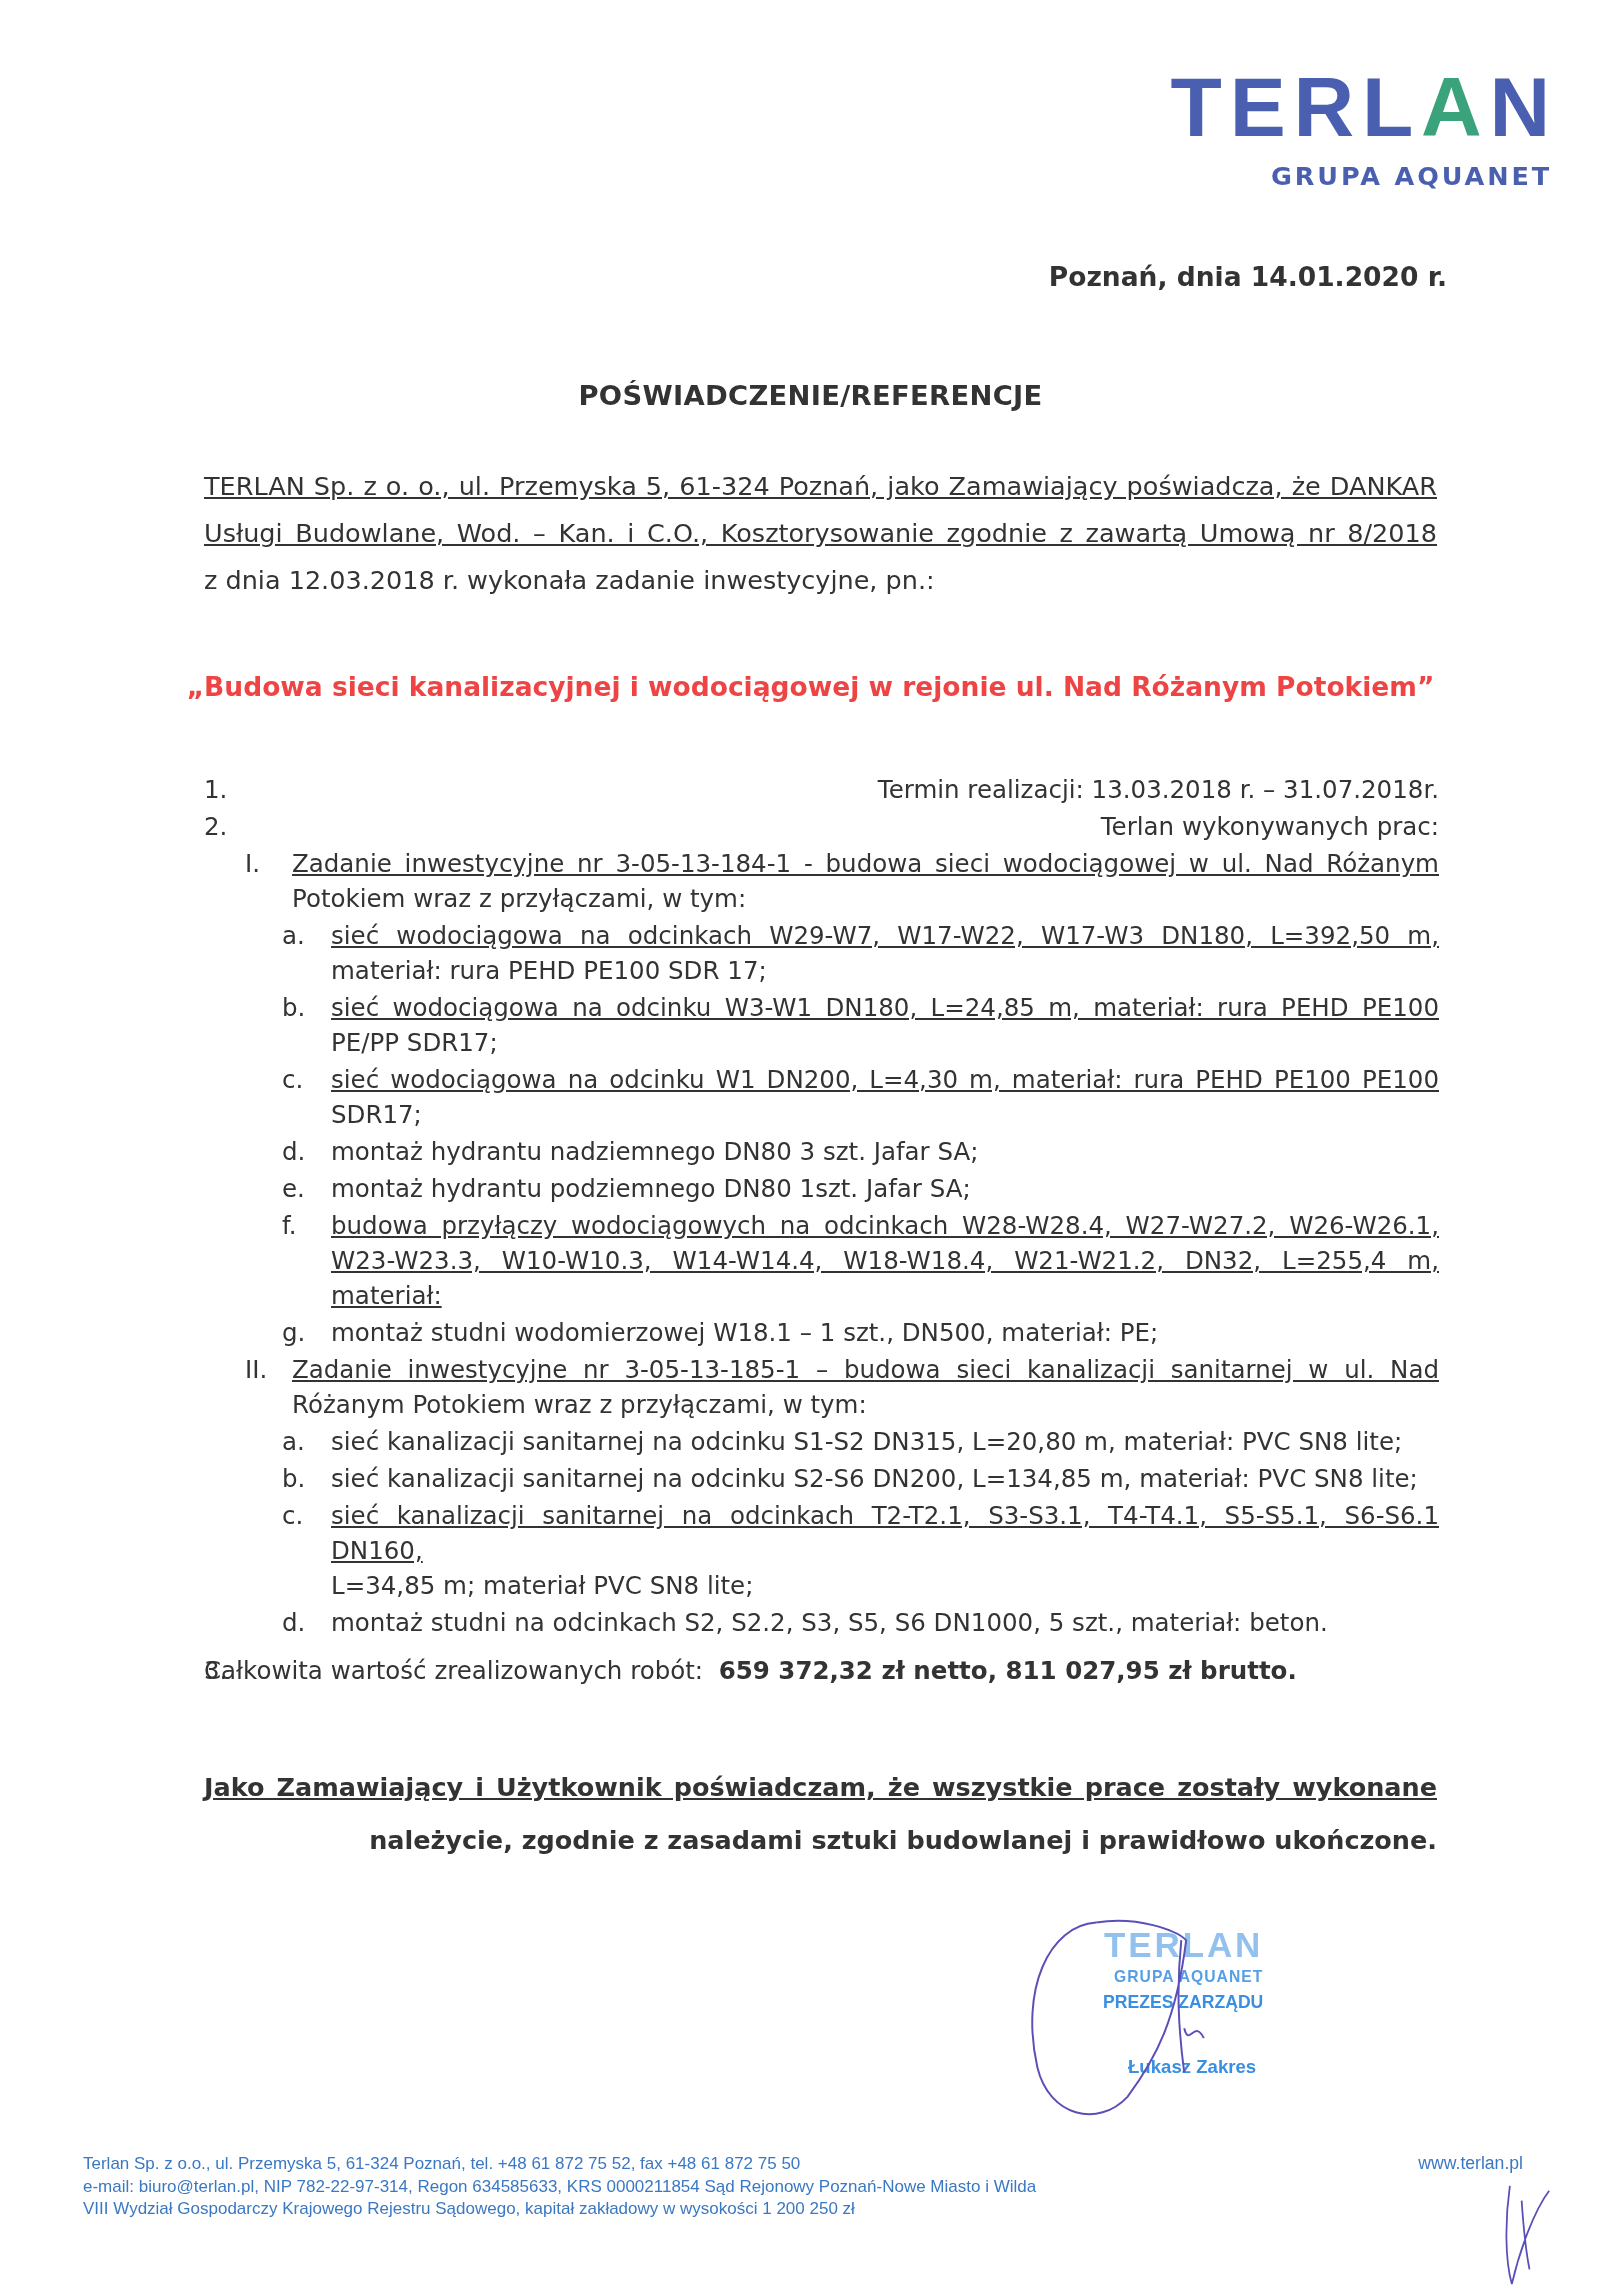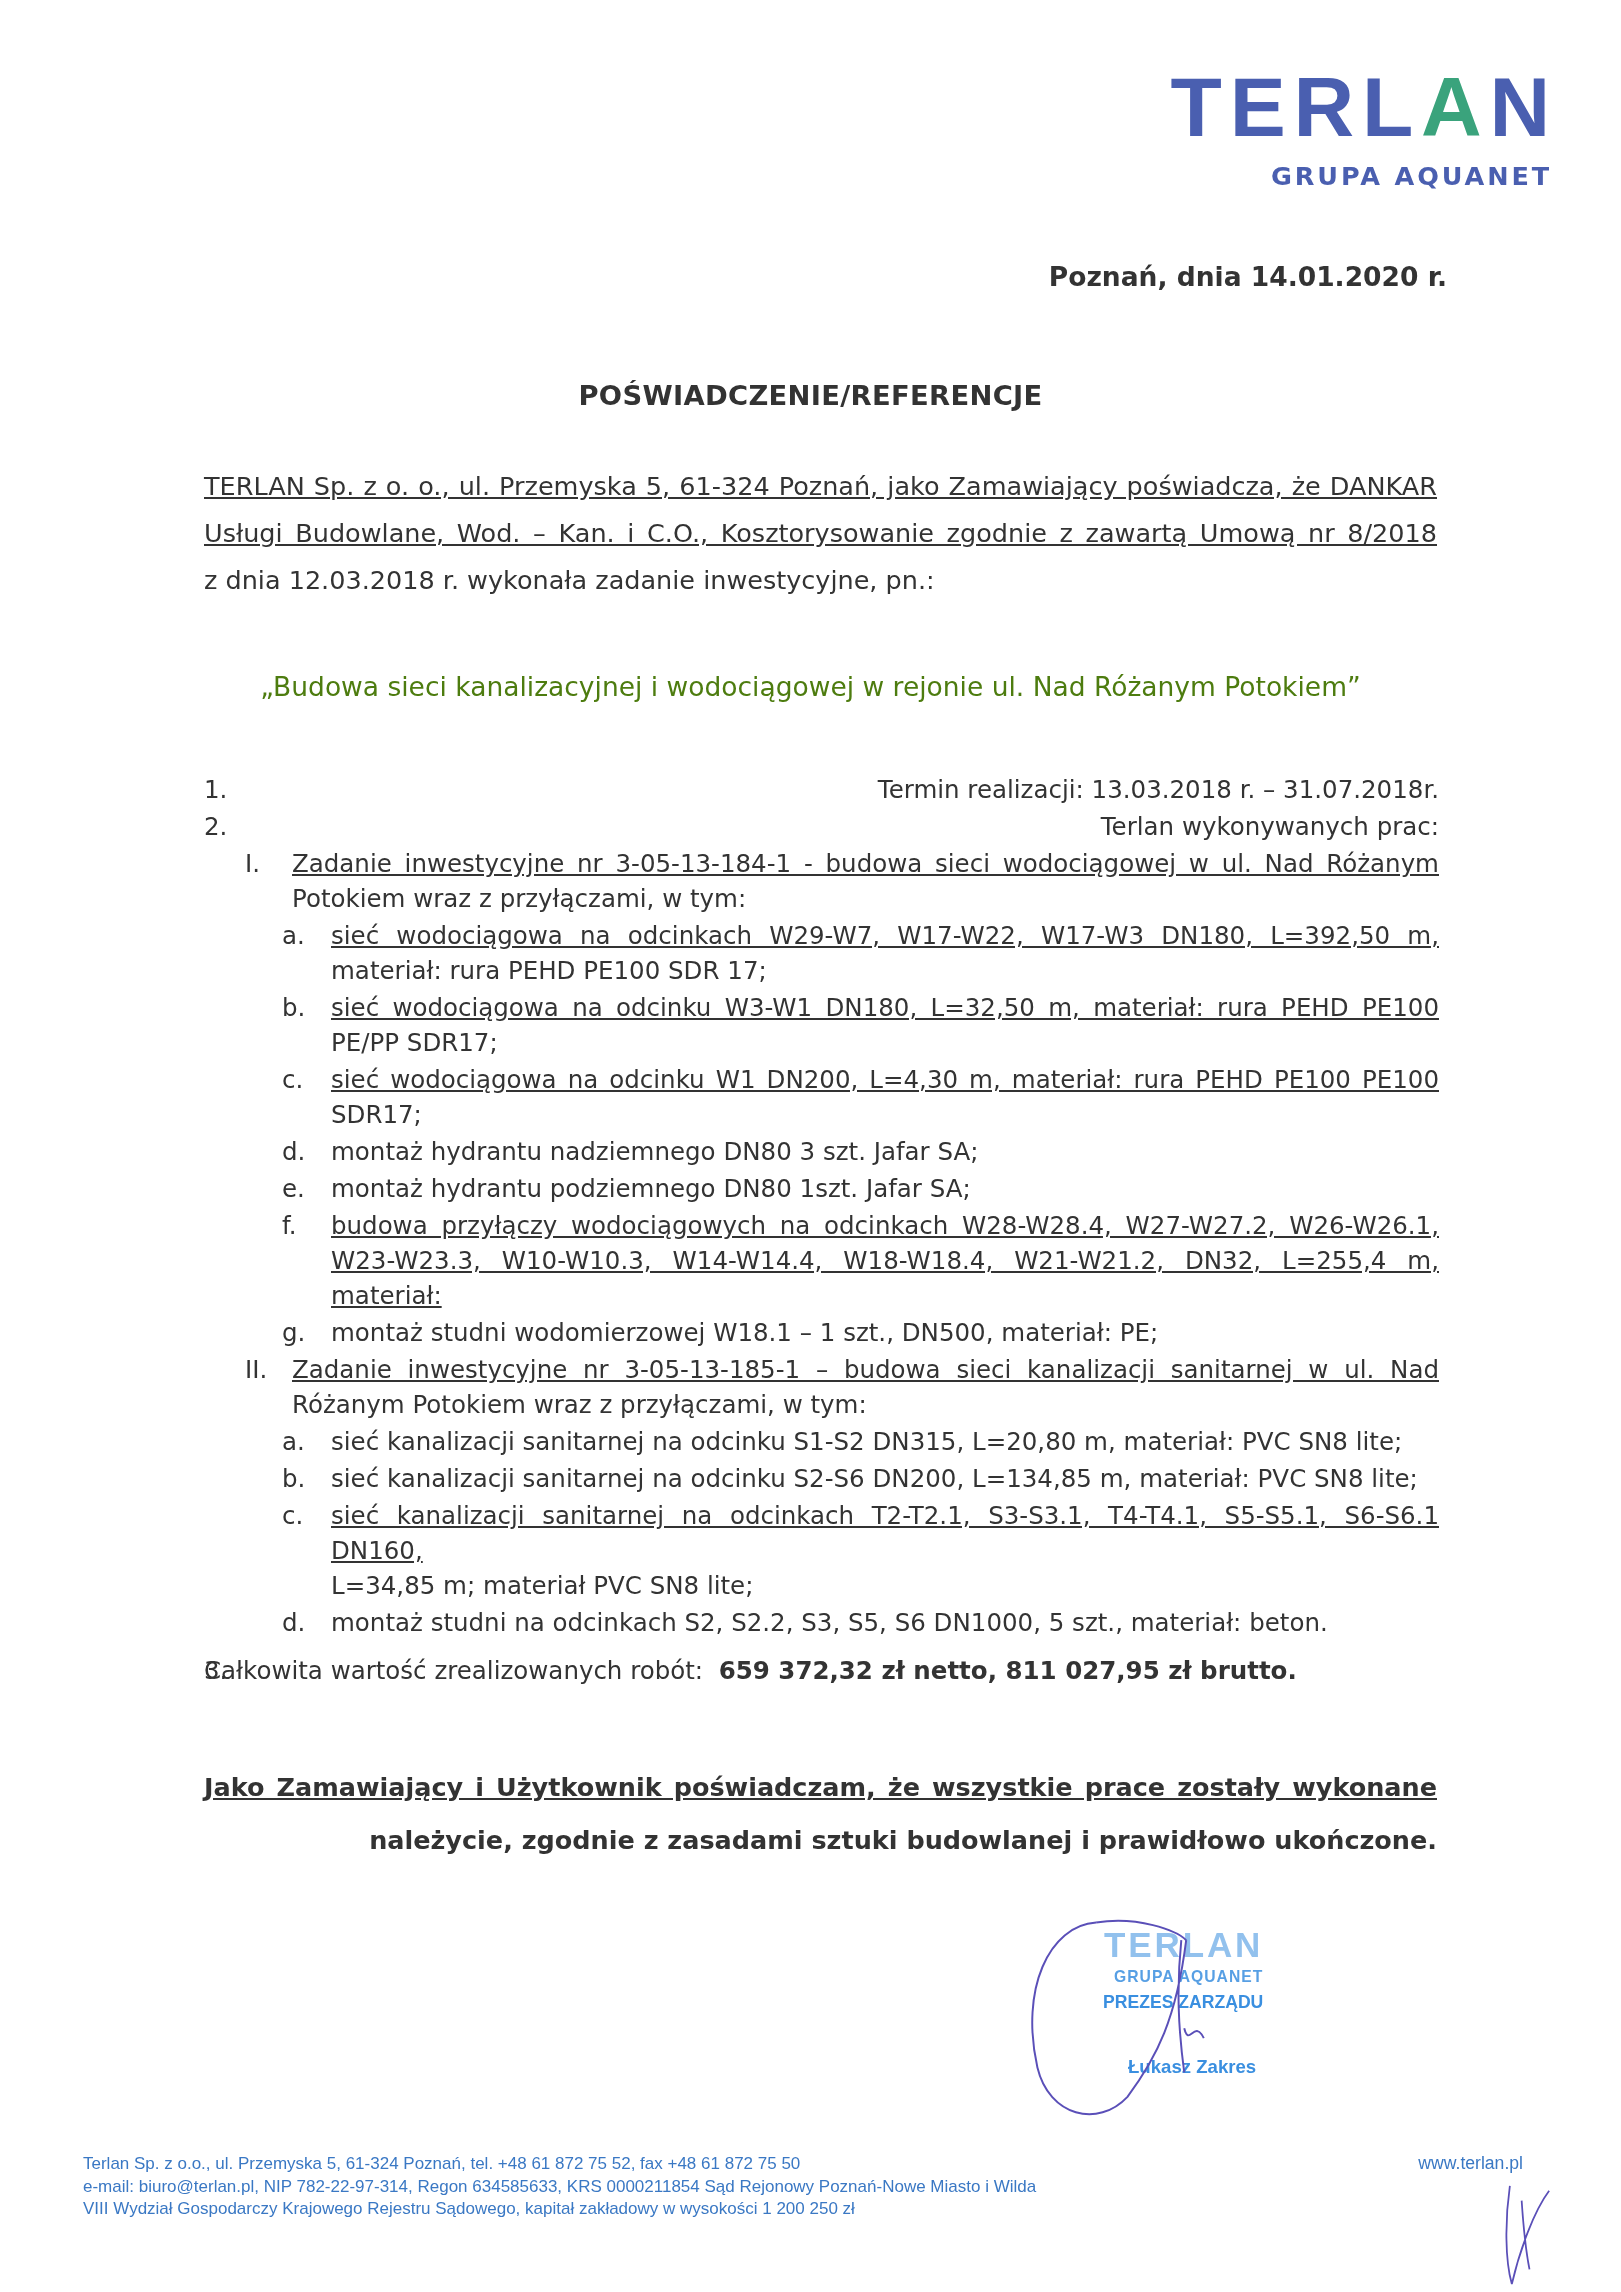--- a/index.html
+++ b/index.html
@@ -10,21 +10,21 @@
                letter-spacing:7.8px; line-height:1; color:#4a5fb0; }
   .logo-main .acc { color:#3aa37c; }
   .logo-sub { font-family:"DejaVu Sans", sans-serif; font-weight:bold; font-size:25.5px;
               letter-spacing:2.9px; color:#4a5fb0; margin-top:11.8px; margin-right:5.9px; }
   .date { position:absolute; right:174px; top:261px; font-size:26.5px; color:#333;font-weight:bold; }
   .title { position:absolute; left:0; right:0; top:380px; text-align:center;
            font-weight:bold; font-size:27.4px; letter-spacing:0.3px; color:#333; }
   .intro { position:absolute; left:204px; width:1233px; top:463px; font-size:25.5px; line-height:47px;
            text-align:justify; color:#333; }
   .intro span { display:block; }
-  .task { position:absolute; left:0; right:0; top:671px; text-align:center; font-weight:normal; font-size:26.5px; color:#4d7c0f; }
+  .task { position:absolute; left:0; right:0; top:671px; text-align:center; font-weight:bold; font-size:26.5px; color:#ef4444; }
   .list { position:absolute; left:204px; width:1235px; top:772px; font-size:24.5px; color:#333; }
   .row { position:relative; line-height:35px; margin-bottom:2px; }
   .num { position:absolute; }
   .lvl1 .num { left:0; }
   .lvl1 .txt { margin-left:51px; display:block;text-align:right; }
   .lvl2 .num { left:41px; }
   .lvl2 .txt { margin-left:88px; display:block; }
   .lvl3 .num { left:78px; }
   .lvl3 .txt { margin-left:127px; display:block; text-align:justify; }
   .line { display:block; }
@@ -92,21 +92,21 @@
       <div class="row lvl3">
         <span class="num">a.</span>
         <span class="txt">
           <span class="line st-j">sieć wodociągowa na odcinkach W29-W7, W17-W22, W17-W3 DN180, L=392,50 m,</span>
           <span class="line">materiał: rura PEHD PE100 SDR 17;</span>
         </span>
       </div>
       <div class="row lvl3">
         <span class="num">b.</span>
         <span class="txt">
-          <span class="line st-j">sieć wodociągowa na odcinku W3-W1 DN180, L=32,50 m, materiał: rura PEHD PE100</span>
+          <span class="line st-j">sieć wodociągowa na odcinku W3-W1 DN180, L=24,85 m, materiał: rura PEHD PE100</span>
           <span class="line">PE/PP SDR17;</span>
         </span>
       </div>
       <div class="row lvl3">
         <span class="num">c.</span>
         <span class="txt">
           <span class="line st-j">sieć wodociągowa na odcinku W1 DN200, L=4,30 m, materiał: rura PEHD PE100 PE100</span>
           <span class="line">SDR17;</span>
         </span>
       </div>

